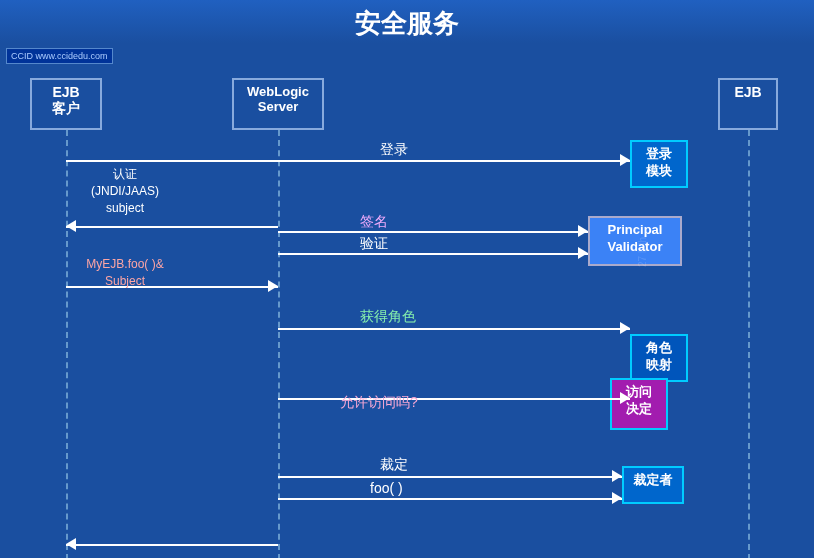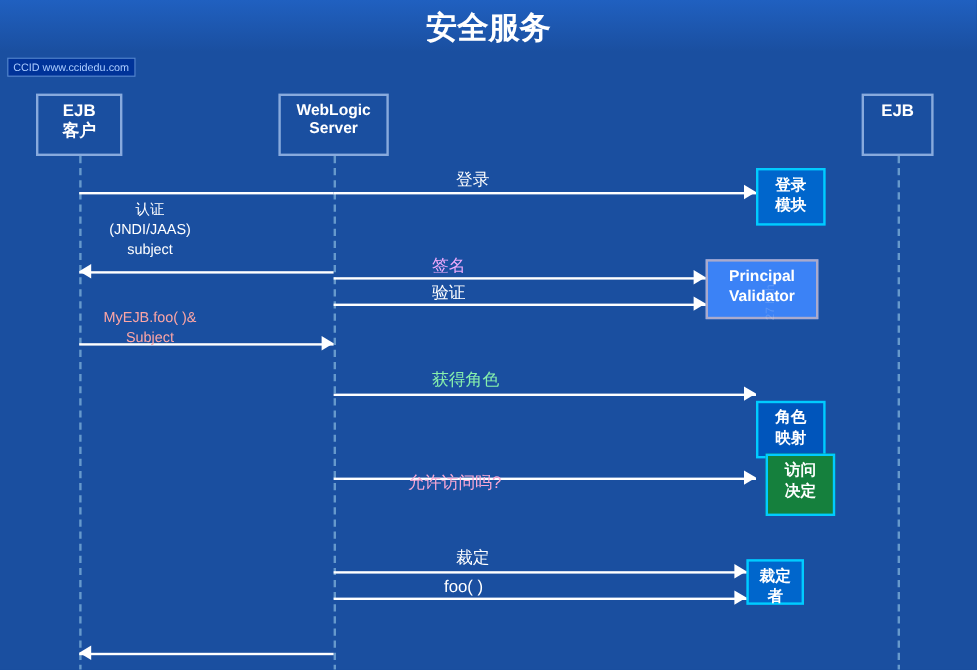--- a/index.html
+++ b/index.html
@@ -119,25 +119,25 @@
   </div>
 
   <div class="action-box" style="left:588px; top:138px; width:94px; height:50px; font-size:13px; background:#3b82f6; border-color:#aaaacc;">
     Principal<br>Validator
   </div>
 
   <div class="action-box" style="left:630px; top:228px; width:58px; height:48px; font-size:13px; background:#0055bb;margin-top:28px;">
     角色<br>映射
   </div>
 
-  <div class="action-box" style="left:638px; top:300px; width:58px; height:52px; font-size:13px; background:#15803d;">
+  <div class="action-box" style="left:610px; top:300px; width:58px; height:52px; font-size:13px; background:#a21caf;">
     访问<br>决定
   </div>
 
-  <div class="action-box" style="left:622px; top:388px; width:48px; height:38px; font-size:13px; background:#0066cc;">
+  <div class="action-box" style="left:622px; top:388px; width:62px; height:38px; font-size:13px; background:#0066cc;">
     裁定者
   </div>
 
   <div style="position:absolute; top:82px; left:278px; width:352px; height:2px; background:#ffffff;"></div>
   <div style="position:absolute; top:76px; left:620px; width:0; height:0; border-top:6px solid transparent; border-bottom:6px solid transparent; border-left:10px solid #ffffff;"></div>
 
   <div style="position:absolute; top:82px; left:66px; width:212px; height:2px; background:#ffffff;"></div>
   <span style="position:absolute; top:63px; left:380px; color:#ffffff; font-size:14px;">登录</span>
 
   <div class="left-annotation" style="left:60px; top:88px; font-size:12px; color:#ffffff; line-height:1.4; text-align:center; width:130px;">

